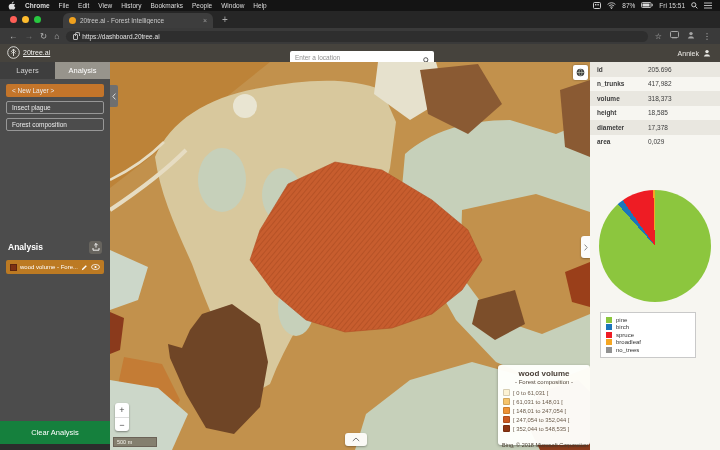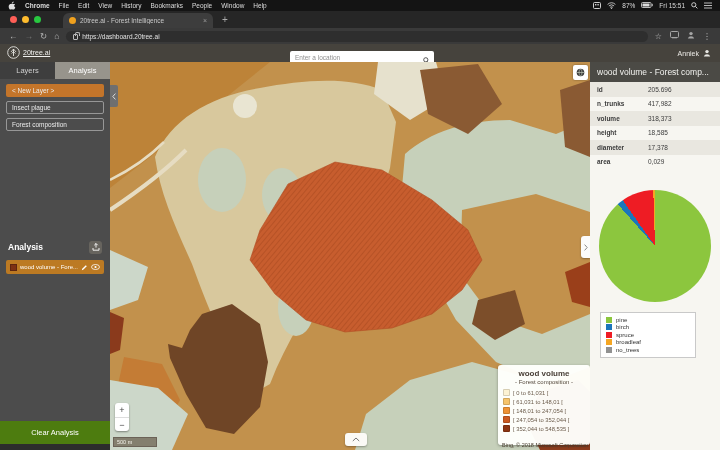--- a/index.html
+++ b/index.html
@@ -66,21 +66,21 @@
   .layer-btn.ghost { border-color:#979797; }
   .analysis-sec { position:absolute; left:0; top:178px; width:110px; }
   .analysis-head { display:flex; align-items:center; padding:0 8px; height:14px; }
   .analysis-title { font-size:8.5px; font-weight:bold; color:#fff; }
   .export-btn { margin-left:auto; width:13px; height:13px; background:#67645e; border-radius:3px;
                 display:flex; align-items:center; justify-content:center; }
   .analysis-item { margin:6px 6px 0; height:14px; background:#bc7a23; border-radius:2px;
                    display:flex; align-items:center; gap:3px; padding:0 4px; }
   .swatch { width:7px; height:7px; background:#7d3114; border:1px solid #5f2610; flex:none; }
   .analysis-item-label { flex:1; font-size:6px; color:#fff; white-space:nowrap; overflow:hidden; }
-  .clear-bar { position:absolute; left:0; top:359px; width:110px; height:23px; background:#4d7c0f;
+  .clear-bar { position:absolute; left:0; top:359px; width:110px; height:23px; background:#15803d;
                color:#fff; font-size:7.5px; display:flex; align-items:center; justify-content:center; }
   .sidebar-foot { position:absolute; left:0; top:382px; width:110px; height:6px; background:#2c2c2c; }
 
   
   .map { position:absolute; left:110px; top:0; width:480px; height:388px; overflow:hidden; background:#c2914c; }
   .map svg.base { position:absolute; inset:0; }
   .collapse-left { position:absolute; left:0; top:23px; width:8px; height:22px; background:#6f6f6f;
                    border-radius:0 2px 2px 0; display:flex; align-items:center; justify-content:center; }
   .basemap-btn { position:absolute; left:463px; top:3px; width:15px; height:15px; background:#fff;
                  border-radius:2px; display:flex; align-items:center; justify-content:center;
@@ -358,21 +358,20 @@
         </div>
         <div class="ml-row">
           <span class="ml-swatch" style="background-color: rgb(140, 53, 18);"></span>
           <span class="ml-range">[ 352,044 to 548,535 ]</span>
         </div>
       </div>
       <div class="attribution">Bing, © 2018 Microsoft Corporation</div>
     </div>
 
     <aside class="panel">
-      <div class="panel-header">wood volume - Forest comp...</div>
       <div class="fields">
         <div class="field-row">
           <span class="field-label">id</span>
           <span class="field-value">205.696</span>
         </div>
         <div class="field-row">
           <span class="field-label">n_trunks</span>
           <span class="field-value">417,982</span>
         </div>
         <div class="field-row">

